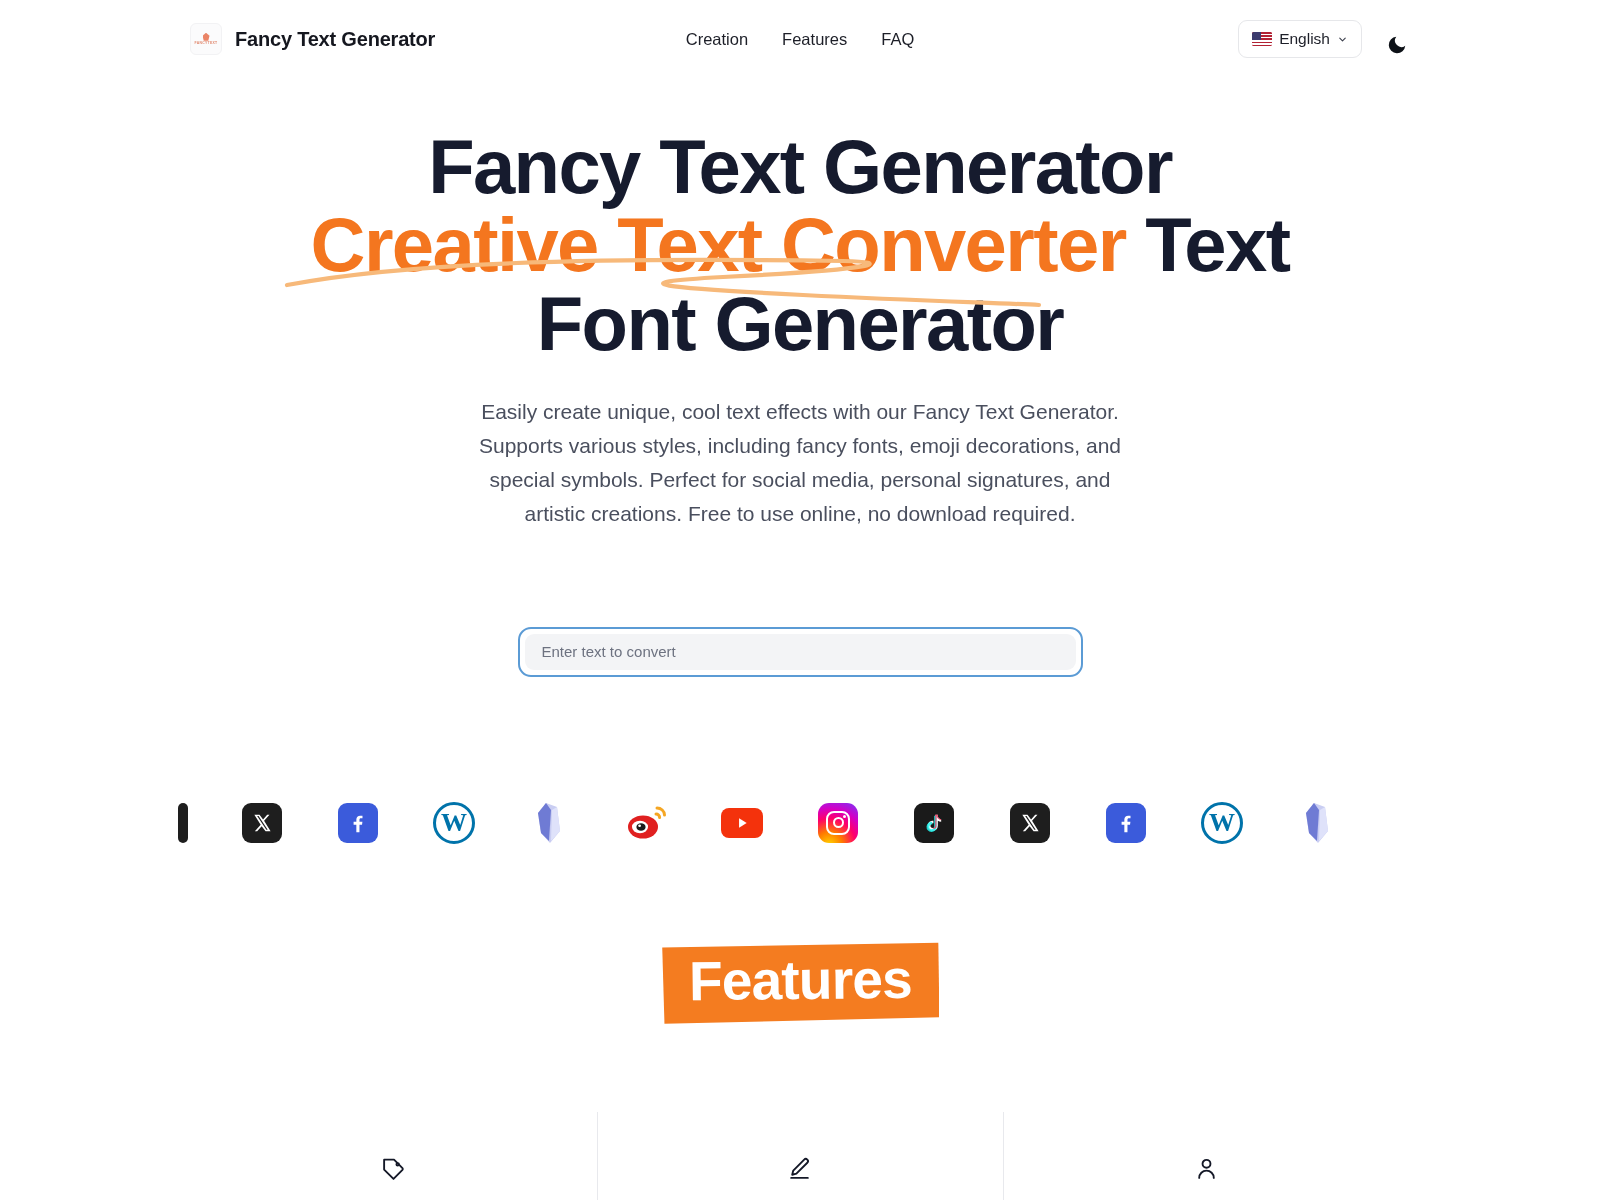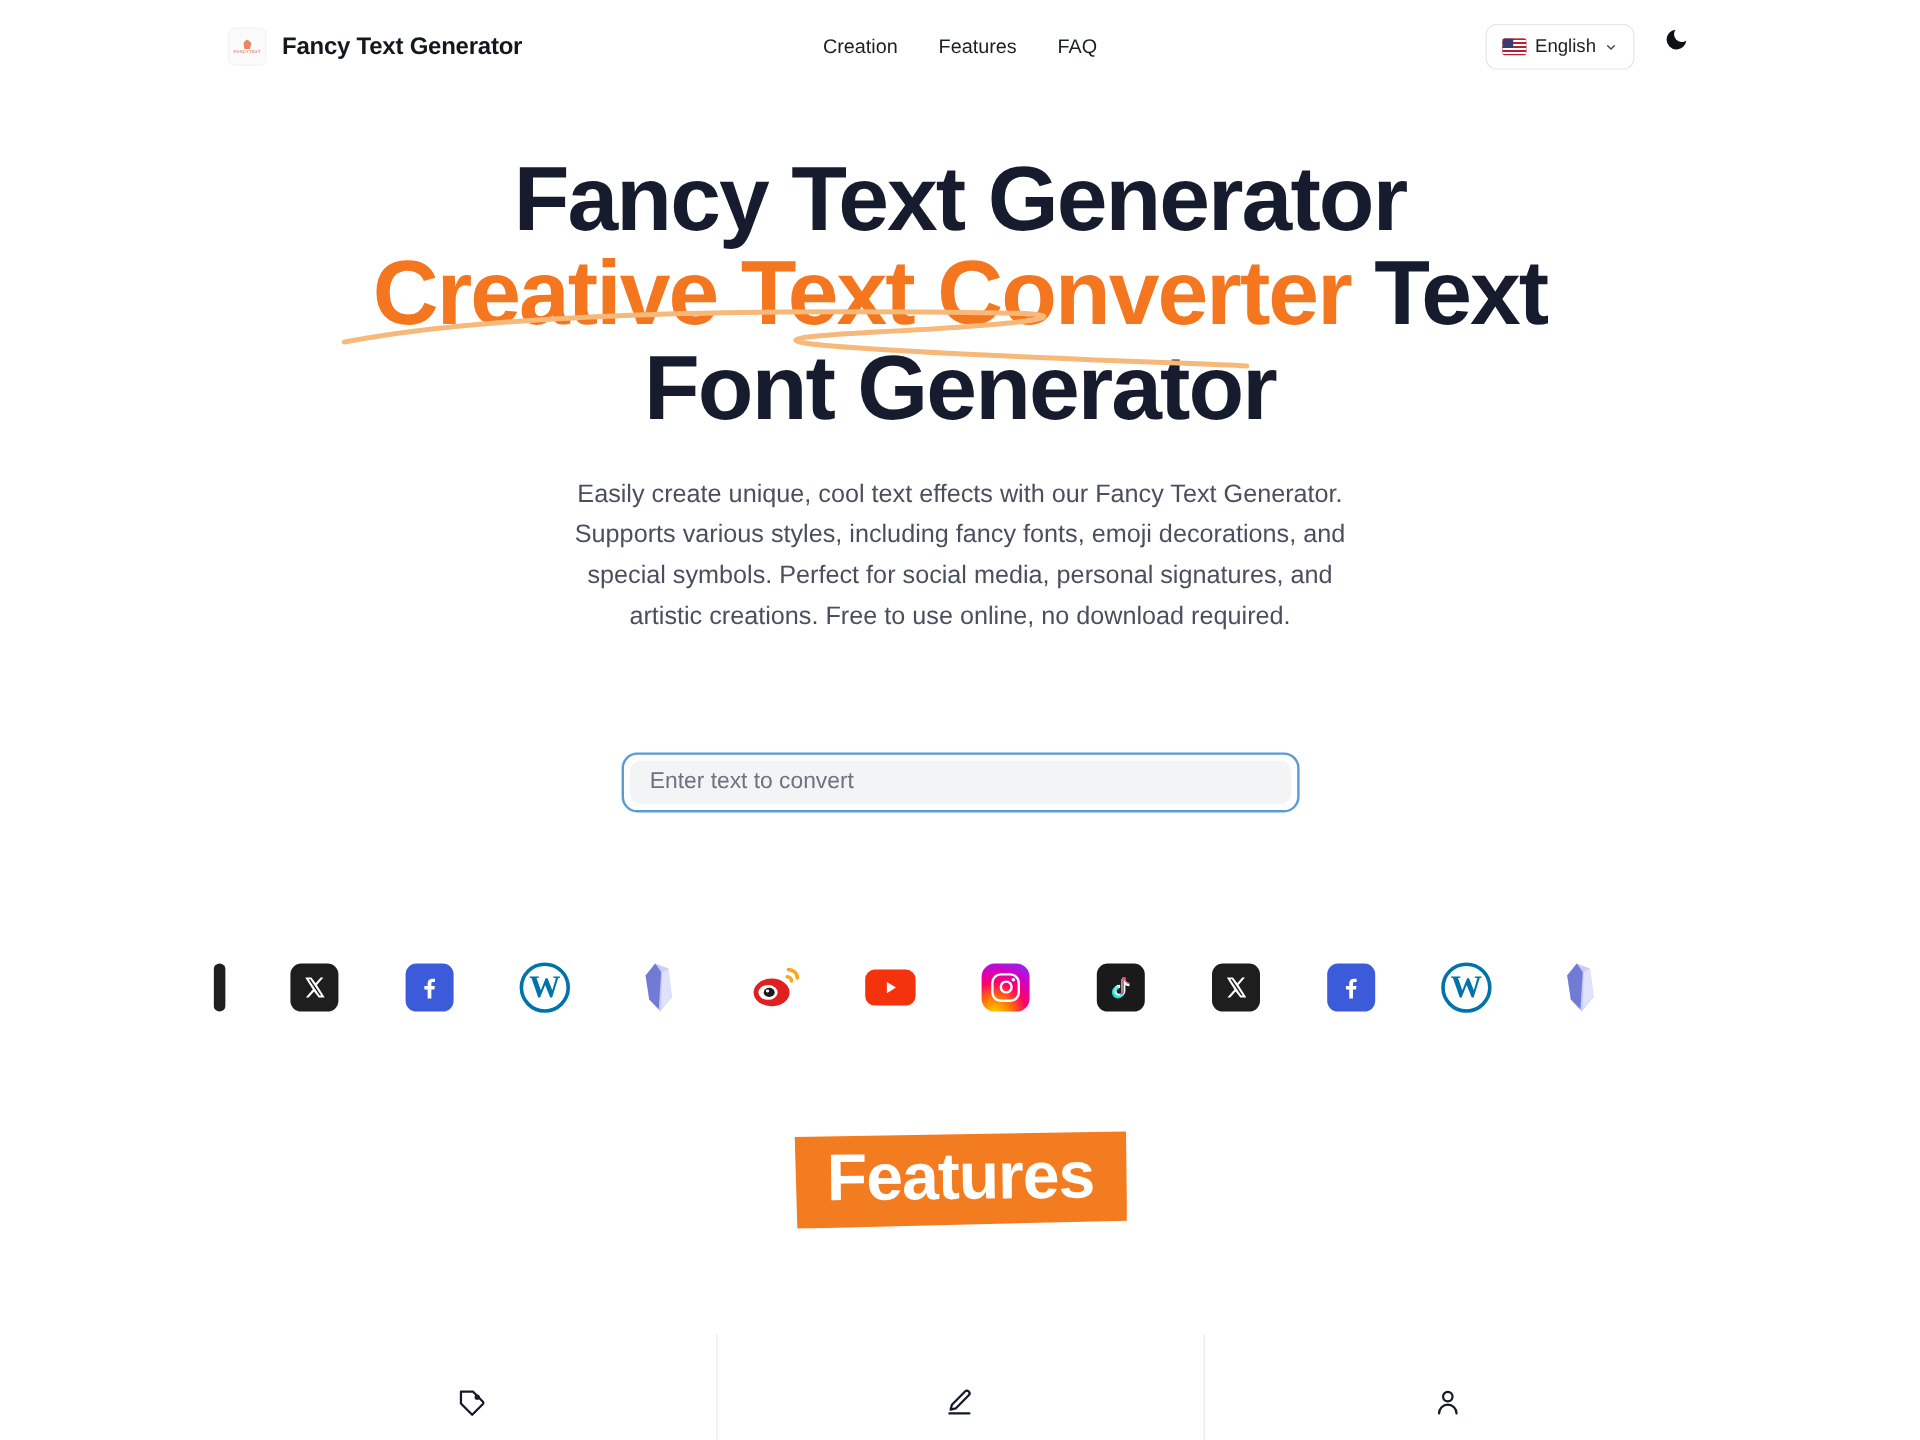--- a/index.html
+++ b/index.html
@@ -72,21 +72,21 @@
   .nav a {
     font-size: 16.5px;
     color: #1d1f28;
     text-decoration: none;
     white-space: nowrap;
   }
 
   .header-right {
     margin-left: auto;
     display: flex;
-    align-items: flex-start;
+    align-items: flex-end;
     gap: 22px;
   }
   .lang-select {
     display: flex;
     align-items: center;
     gap: 7px;
     border: 1px solid #e6e7ea;
     border-radius: 9px;
     background: #fff;
     padding: 9px 13px;
@@ -183,21 +183,21 @@
   }
   .search-input {
     flex: 1;
     height: 100%;
     border: none;
     outline: none;
     background: #f3f4f6;
     border-radius: 9px;
     padding: 0 17px;
     font-family: "Liberation Sans", sans-serif;
-    font-size: 19px;
+    font-size: 15px;
     color: #23262f;
   }
   .search-input::placeholder { color: #6d7280; }
 
   
   .marquee {
     margin-top: 106px;
     height: 80px;
     position: relative;
     overflow: hidden;

